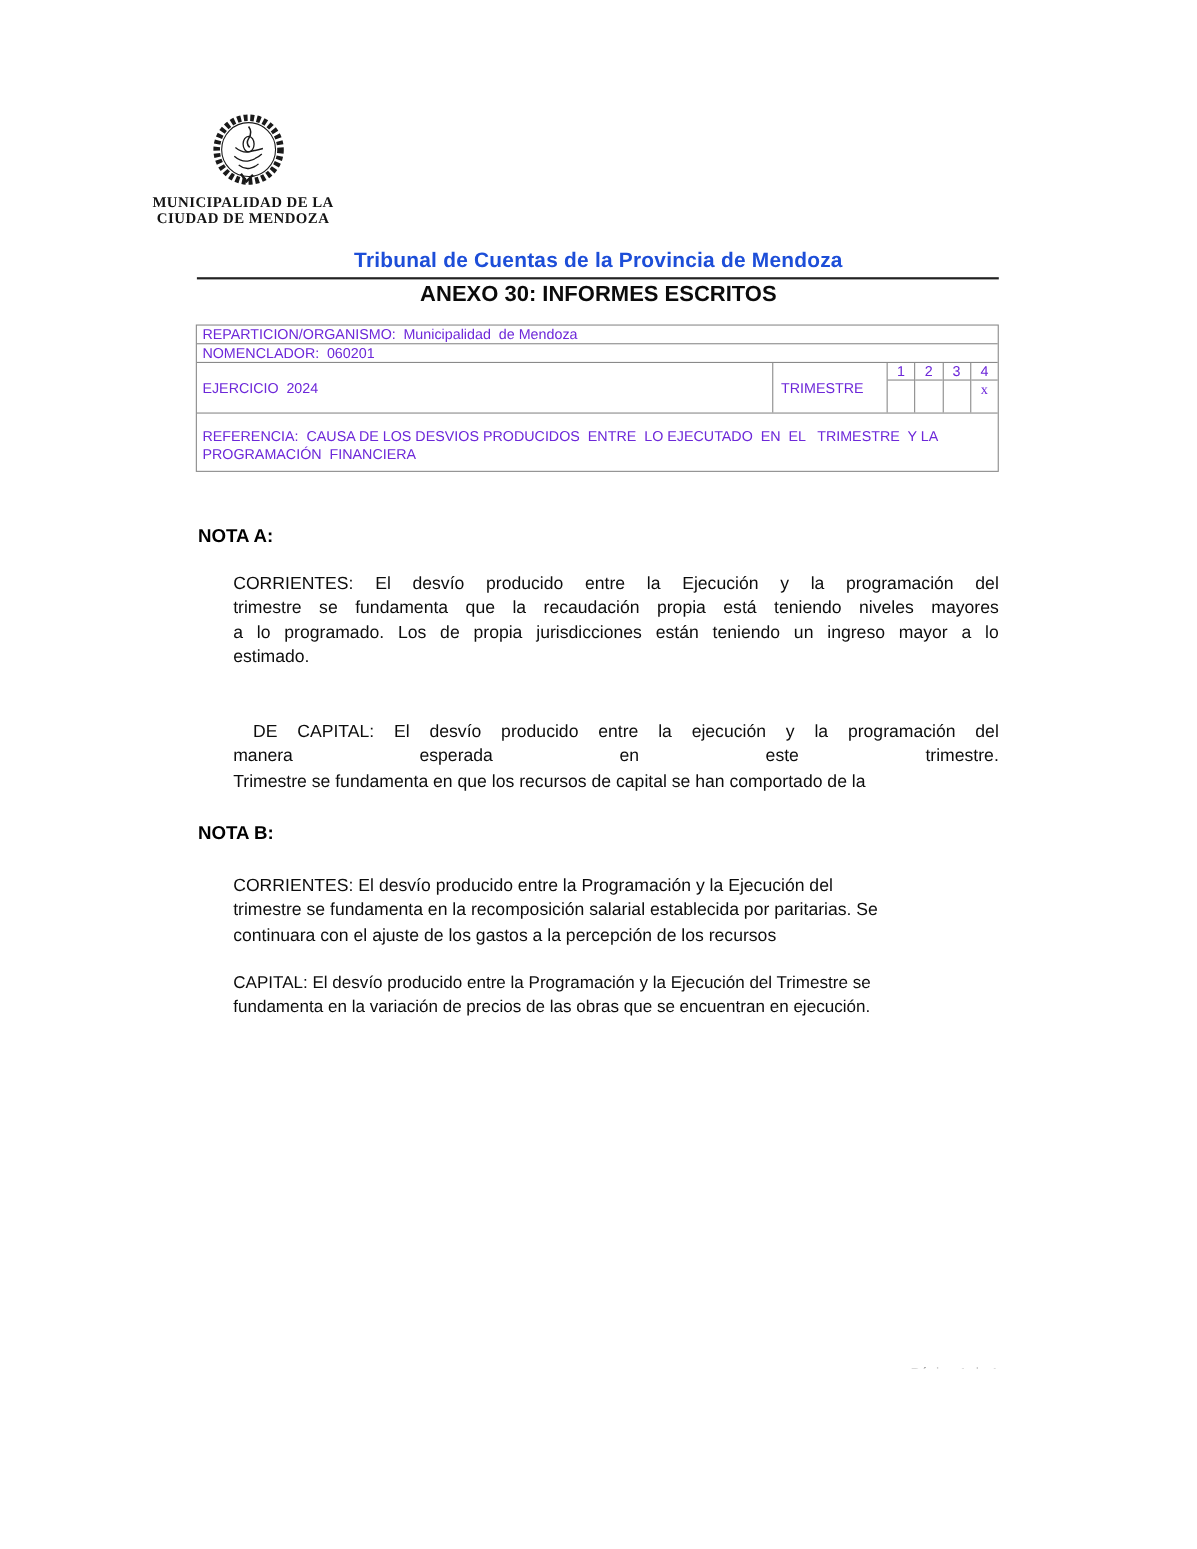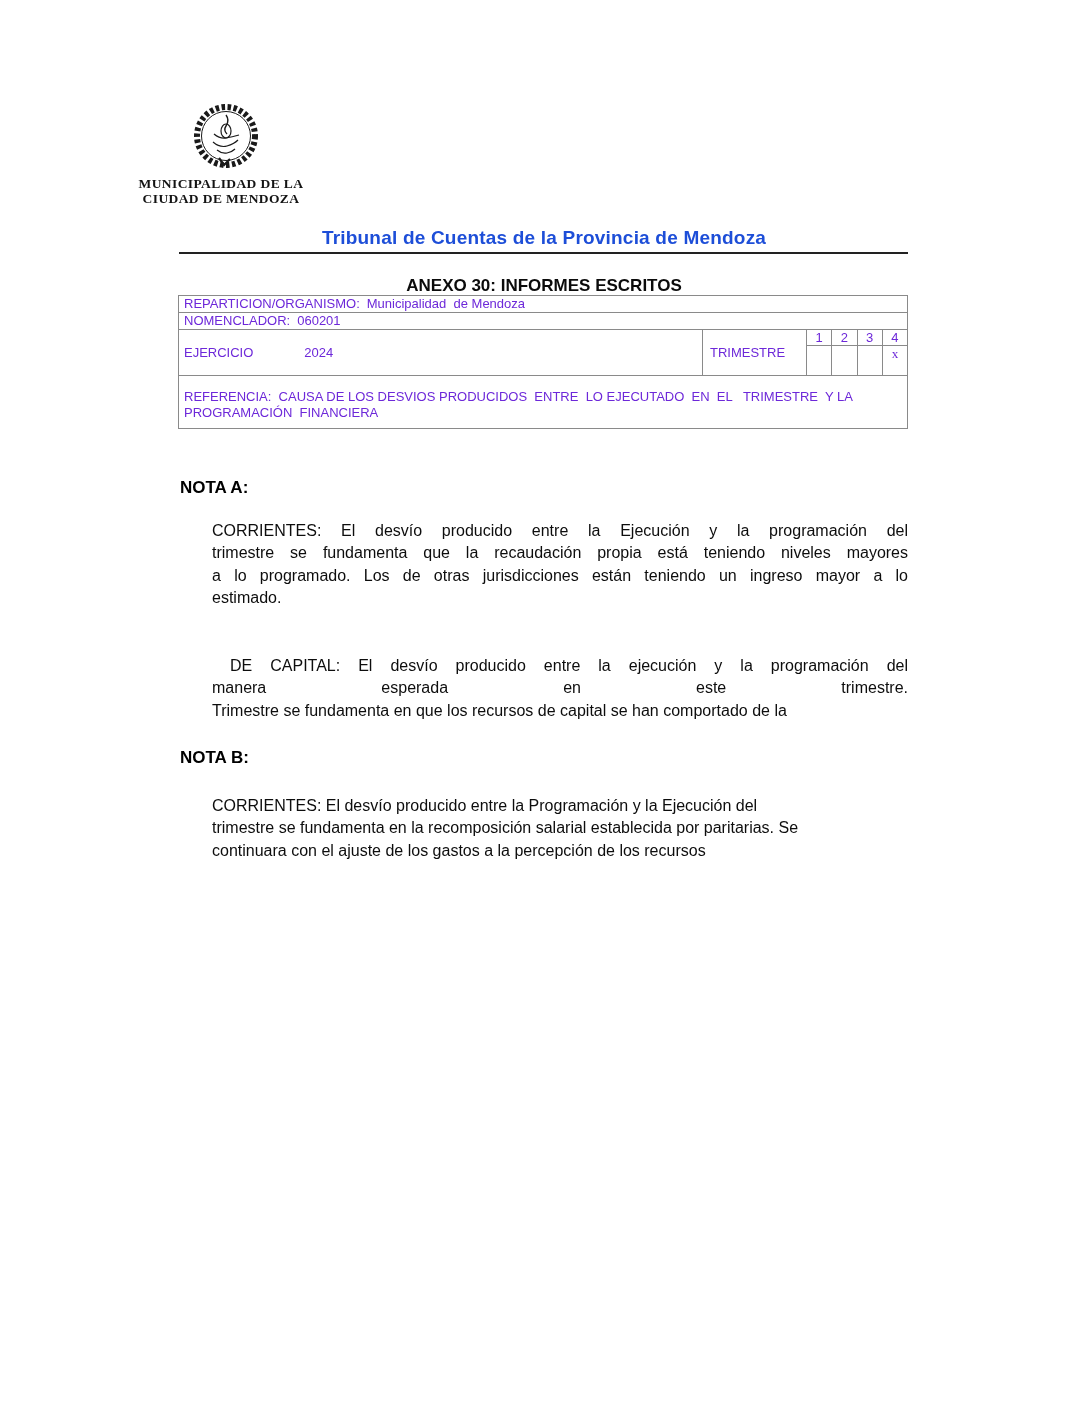--- a/index.html
+++ b/index.html
@@ -15,33 +15,33 @@
     text-align:center; font-family:"Liberation Serif", serif;
     font-weight:bold; font-size:13.5px; line-height:15px; letter-spacing:0.4px; color:#141414;
   }
   
   .doc-title {
     position:absolute; left:180px; top:227px; width:728px;
     text-align:center; font-weight:bold; font-size:19px; letter-spacing:0.2px; color:#1d4ed8;
   }
   .title-rule { position:absolute; left:179px; top:252px; width:729px; border-top:2px solid #222; }
   .anexo-title {
-    position:absolute; left:180px; top:276px; width:728px;
-    text-align:center; font-weight:bold; font-size:17px; color:#0b0b0b;
+    position:absolute; left:180px; top:257px; width:728px;
+    text-align:center; font-weight:bold; font-size:20px; color:#0b0b0b;
   }
   
   .form-table {
     position:absolute; left:178px; top:295px; width:730px;
     border:1px solid #8a8a8a; box-sizing:border-box; font-size:13px; color:#6d28d9;
   }
   .ft-line { height:16px; line-height:15px; padding:0 5px; border-bottom:1px solid #8a8a8a; }
   .lbl { white-space:pre-wrap; }
   .val { margin-left:7px; white-space:pre-wrap; }
   .ft-row3 { height:45px; border-bottom:1px solid #8a8a8a; display:flex; }
-  .ejercicio-cell { flex:1; display:flex; align-items:center; padding-left:5px;gap:44px; }
+  .ejercicio-cell { flex:1; display:flex; align-items:center; padding-left:5px; }
   .trimestre-cell { width:104px; box-sizing:border-box; border-left:1px solid #8a8a8a;
     display:flex; align-items:center; padding-left:7px; }
   .tri-grid { width:101px; display:flex; }
   .tri-col { flex:1; border-left:1px solid #8a8a8a; display:flex; flex-direction:column; }
   .tri-h { height:15px; line-height:15px; border-bottom:1px solid #8a8a8a; text-align:center; }
   .tri-m { flex:1; text-align:center; font-family:"Liberation Serif", serif; line-height:15px; }
   .ft-row4 { height:52px; box-sizing:border-box; padding:13px 6px 0 5px; line-height:16px; }
   .ft-row4 .tl { white-space:pre-wrap; }
   
   .note-heading { position:absolute; left:180px; font-weight:bold; font-size:17px; color:#000; }
@@ -120,35 +120,39 @@
     <div class="ft-row4">
         <div class="tl">REFERENCIA:  CAUSA DE LOS DESVIOS PRODUCIDOS  ENTRE  LO EJECUTADO  EN  EL   TRIMESTRE  Y LA</div>
         <div class="tl">PROGRAMACIÓN  FINANCIERA</div>
       </div>
   </div>
 
   <div class="note-heading" style="top:478px;">NOTA A:</div>
   <div class="para justify" style="top:520px;">
       <div class="tl">CORRIENTES: El desvío producido entre la Ejecución y la programación del</div>
       <div class="tl">trimestre se fundamenta que la recaudación propia está teniendo niveles mayores</div>
-      <div class="tl">a lo programado. Los de otras jurisdicciones están teniendo un ingreso mayor a lo</div>
+      <div class="tl">a lo programado. Los de propia jurisdicciones están teniendo un ingreso mayor a lo</div>
       <div class="tl">estimado.</div>
     </div>
   <div class="para justify" style="top:655px;">
       <div class="tl"> DE CAPITAL: El desvío producido entre la ejecución y la programación del</div>
       <div class="tl">manera esperada en este trimestre.</div>
       <div class="tl">Trimestre se fundamenta en que los recursos de capital se han comportado de la</div>
     </div>
 
   <div class="note-heading" style="top:748px;">NOTA B:</div>
   <div class="para" style="top:795px;">
       <div class="tl">CORRIENTES: El desvío producido entre la Programación y la Ejecución del</div>
       <div class="tl">trimestre se fundamenta en la recomposición salarial establecida por paritarias. Se</div>
       <div class="tl">continuara con el ajuste de los gastos a la percepción de los recursos</div>
     </div>
+  <div class="para small" style="top:883px;">
+      <div class="tl">CAPITAL: El desvío producido entre la Programación y la Ejecución del Trimestre se</div>
+      <div class="tl">fundamenta en la variación de precios de las obras que se encuentran en ejecución.</div>
+    </div>
 
   <div class="footer-rule"></div>
   <div class="footer-left">
     <span class="code">FO-ARE-IE-01-</span><span class="rev">Rev  0</span>
   </div>
   <div class="footer-right">Página 1 de 1</div>
 
 </div>
 
 </body></html>

